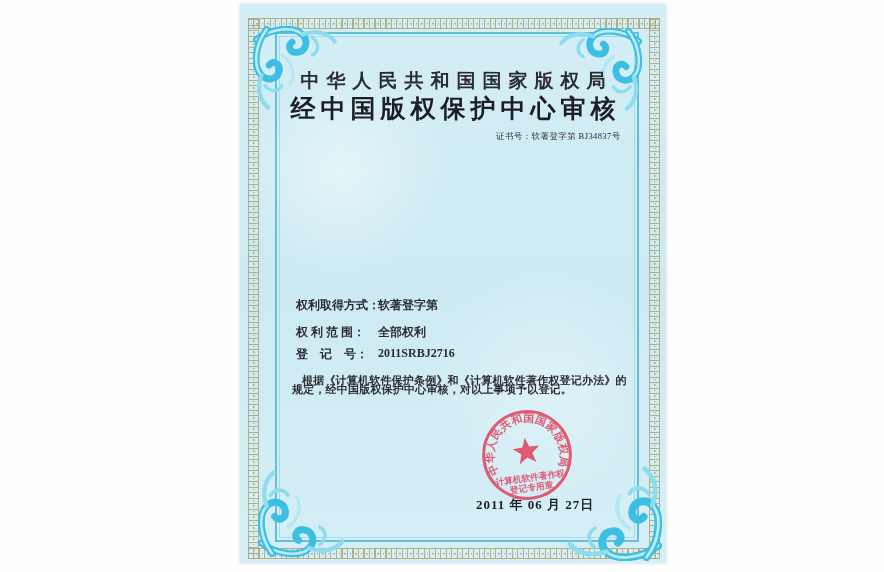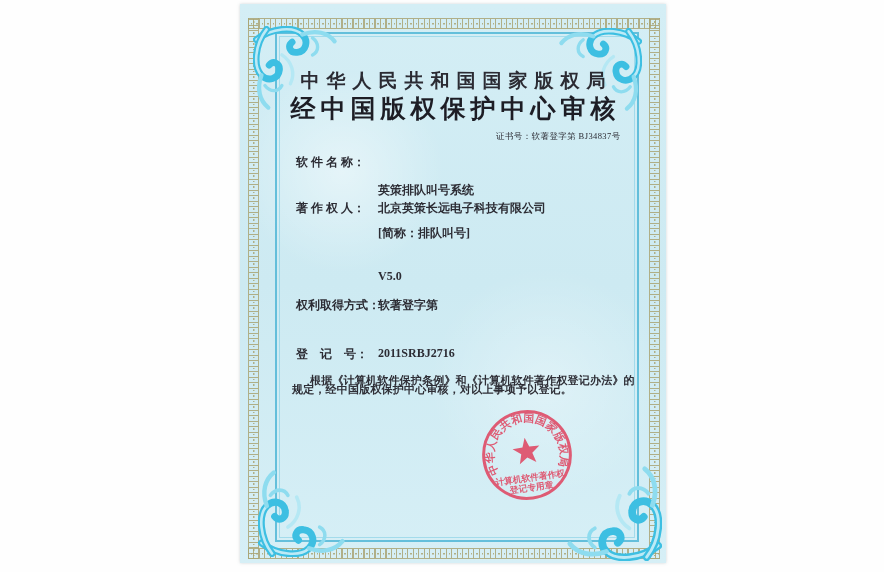--- a/index.html
+++ b/index.html
@@ -62,21 +62,21 @@
     font-size:19px;font-weight:bold;letter-spacing:7px;text-indent:7px;color:#2b2b33;}
   .cert-title{top:88px;left:0;width:100%;text-align:center;
     font-size:25px;font-weight:bold;letter-spacing:5px;text-indent:5px;color:#1d1d25;}
   .cert-no{top:127px;left:256px;font-size:8.5px;font-weight:normal;letter-spacing:.4px;color:#2a2a32;white-space:pre;}
   .row{position:absolute;left:56px;display:flex;align-items:flex-start;
     font-size:12px;font-weight:bold;color:#2c2c34;}
   .flabel{width:82px;white-space:pre;flex:none;}
   .fvalue{white-space:pre;}
   .vline{display:block;line-height:13px;}
   .stmt{position:absolute;font-size:11px;font-weight:bold;color:#2e2e36;letter-spacing:.2px;white-space:pre;}
-  .stmt1{top:369px;left:70px;}
+  .stmt1{top:369px;left:62px;}
   .stmt2{top:378px;left:52px;}
   .issue-date{top:492px;left:236px;font-size:13px;font-weight:bold;letter-spacing:1px;color:#1f1f28;white-space:pre;}
   
   .seal{position:absolute;left:237px;top:401px;width:100px;height:100px;
     transform:rotate(-8deg);opacity:.92;}
   .seal text{font-family:"Liberation Serif", serif;font-weight:bold;fill:#df4f6a;}
   .hidden-defs{position:absolute;width:0;height:0;overflow:hidden;}
 </style>
 </head>
 <body>
@@ -120,50 +120,43 @@
         <use href="#corner-swirl"></use>
       </svg>
     <svg class="corner br" viewBox="0 0 100 100">
         <use href="#corner-swirl"></use>
       </svg>
 
     <div class="txt issuer">中华人民共和国国家版权局</div>
     <div class="txt cert-title">经中国版权保护中心审核</div>
     <div class="txt cert-no">证书号：软著登字第 BJ34837号</div>
 
-    <div class="row" style="top:150px">
-      <span class="flabel">软 件 名 称：</span>
-      <span class="fvalue">
-        <span class="vline">英策排队叫号系统</span>
-        <span class="vline">[简称：排队叫号]</span>
-        <span class="vline">V5.0</span>
-      </span>
-    </div>
-    <div class="row" style="top:196px">
-      <span class="flabel">著 作 权 人：</span>
-      <span class="fvalue">北京英策长远电子科技有限公司</span>
-    </div>
     <div class="row" style="top:293px">
       <span class="flabel">权利取得方式：</span>
       <span class="fvalue">软著登字第</span>
+    </div>
+    <div class="row" style="top:320px">
+      <span class="flabel">权 利 范 围：</span>
+      <span class="fvalue">全部权利</span>
     </div>
     <div class="row" style="top:342px">
       <span class="flabel">登　记　号：</span>
       <span class="fvalue">2011SRBJ2716</span>
     </div>
 
     <div class="stmt stmt1">根据《计算机软件保护条例》和《计算机软件著作权登记办法》的</div>
     <div class="stmt stmt2">规定，经中国版权保护中心审核，对以上事项予以登记。</div>
 
     <svg class="seal" viewBox="0 0 120 120">
       <circle cx="60" cy="60" r="52" fill="none" stroke="#df4f6a" stroke-width="3.6"></circle>
       <path id="ringPath" d="M 23.7 76.9 A 40 40 0 1 1 96.3 76.9" fill="none"></path>
       <text font-size="13" letter-spacing="0.5">
         <textPath href="#ringPath">中华人民共和国国家版权局</textPath>
       </text>
       <polygon fill="#df4f6a" points="60,39 64.1,50.3 76.2,50.8 66.7,58.2 70,69.8 60,63 50,69.8 53.3,58.2 43.8,50.8 55.9,50.3"></polygon>
       <text x="60" y="91" text-anchor="middle" font-size="10.5">计算机软件著作权</text>
       <text x="60" y="103" text-anchor="middle" font-size="10.5">登记专用章</text>
     </svg>
 
+    <div class="txt issue-date">2011 年 06 月 27日</div>
 
   </div>
 </div>
 
 </body></html>

